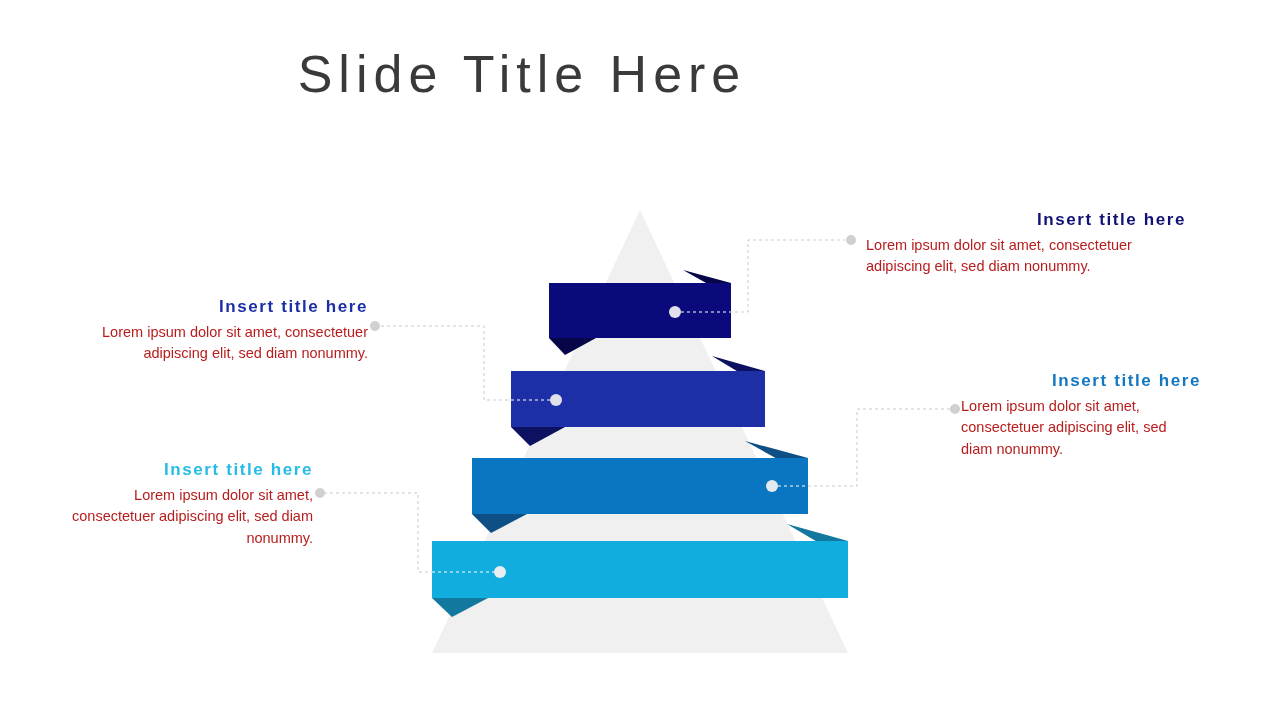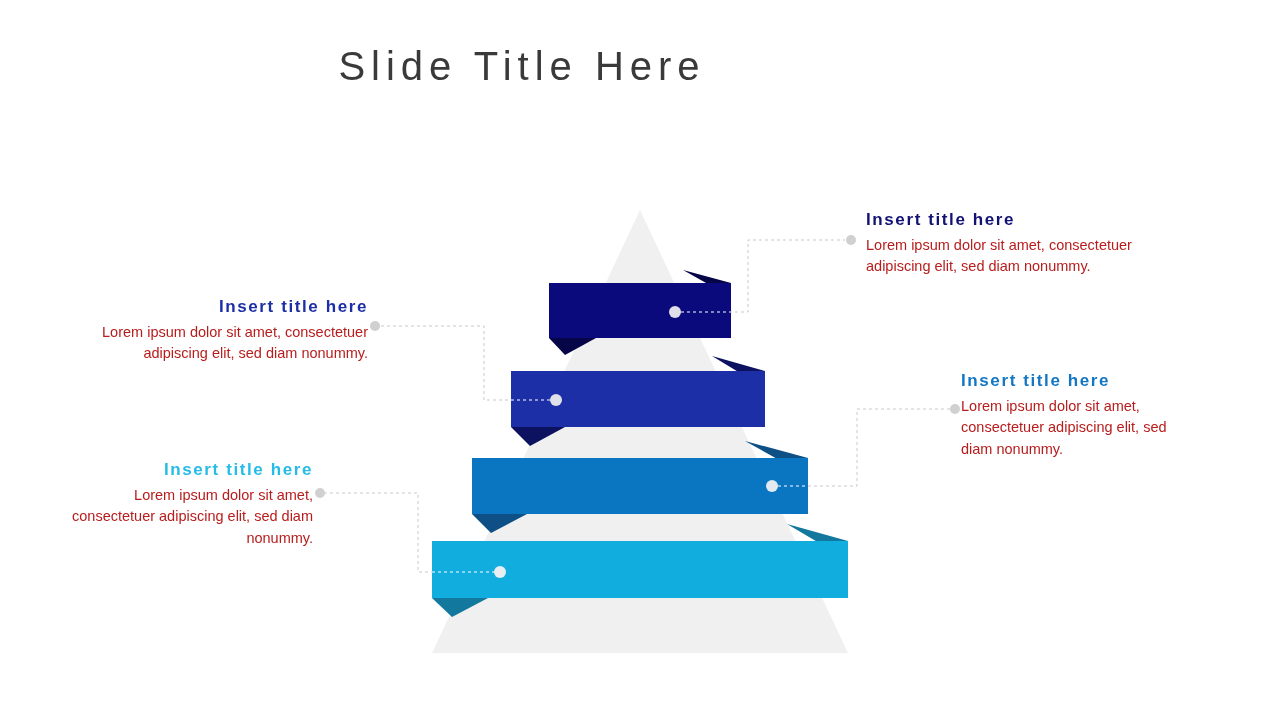--- a/index.html
+++ b/index.html
@@ -16,21 +16,21 @@
     -webkit-font-smoothing: antialiased;
   }
 
   
   .slide-title {
     position: absolute;
     top: 44px;
     left: 0;
     width: 1044px;
     text-align: center;
-    font-size: 40px;
+    font-size: 52px;
     font-weight: 400;
     letter-spacing: 6px;
     color: #3a3a3a;
     white-space: nowrap;
   }
 
   
   .stage {
     position: absolute;
     inset: 0;
@@ -44,20 +44,21 @@
   
   .callout {
     position: absolute;
   }
   .callout .c-title {
     font-size: 17px;
     font-weight: 700;
     letter-spacing: 1.6px;
     margin: 0 0 5px 0;
     white-space: nowrap;
+    text-align: right;
   }
   .callout .c-body {
     font-size: 14.5px;
     line-height: 1.47;
     color: #b91c1c;
     margin: 0;
     font-weight: 400;
   }
 
   .callout-tr { top: 210px; left: 866px; width: 320px; text-align: left; }

